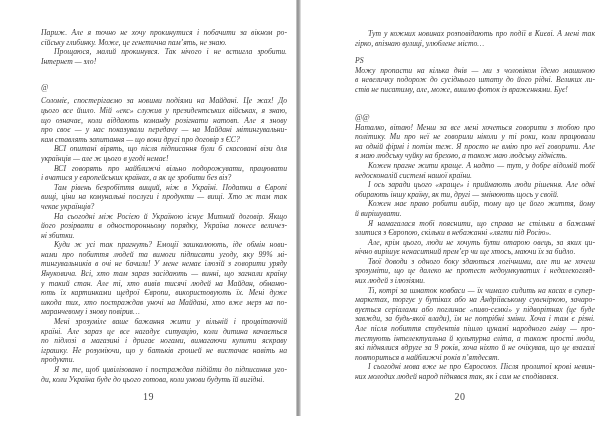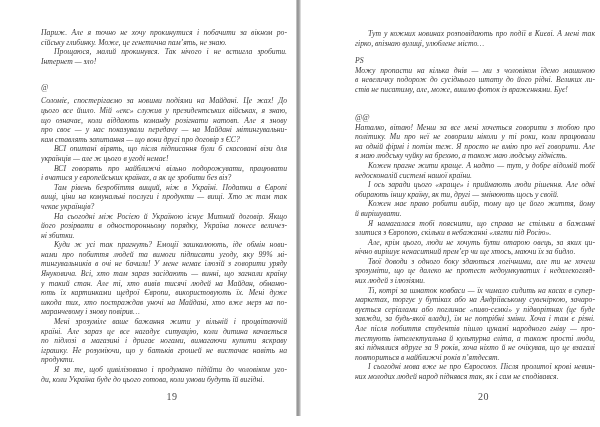--- a/index.html
+++ b/index.html
@@ -1,18 +1,18 @@
 <!DOCTYPE html>
 <html><head>
 <meta charset="utf-8">
 <style>
   html,body{margin:0;padding:0;background:#ffffff;width:600px;height:427px;overflow:hidden;}
   #spread{position:relative;width:600px;height:427px;background:#ffffff;
           font-family:"Liberation Serif","DejaVu Serif",serif;font-style:italic;color:#3a3a3a;}
-  .page{position:absolute;top:0;height:352px;padding-left:47px;}
+  .page{position:absolute;top:0;height:352px;}
   #page-left{left:0;width:297px;}
   #page-right{left:310px;width:300px;}
   .column{position:absolute;top:0;font-size:7.7px;}
   #page-left .column{left:41px;width:246px;}
   #page-right .column{left:45px;width:240px;}
   .para{margin:0;}
   .line{height:9.6px;line-height:9.6px;text-align:justify;text-align-last:justify;
         white-space:normal;overflow:hidden;}
   .line.last{text-align:justify;text-align-last:left;}
   .line.ind{padding-left:13px;}
@@ -73,21 +73,21 @@
           <div class="line last">маранчевому і знову повірив…</div>
         </div>
         <div class="para">
           <div class="line ind">Мені зрозуміле ваше бажання жити у вільній і процвітаючій</div>
           <div class="line">країні. Але зараз це все нагадує ситуацію, коли дитина качається</div>
           <div class="line">по підлозі в магазині і дригає ногами, вимагаючи купити яскраву</div>
           <div class="line">іграшку. Не розуміючи, що у батьків грошей не вистачає навіть на</div>
           <div class="line last">продукти.</div>
         </div>
         <div class="para">
-          <div class="line ind">Я за те, щоб цивілізовано і продумано підійти до чоловіком уго-</div>
+          <div class="line ind">Я за те, щоб цивілізовано і постраждав підійти до підписання уго-</div>
           <div class="line last">ди, коли Україна буде до цього готова, коли умови будуть їй вигідні.</div>
         </div>
       </div>
     <div class="pagenum">19</div>
   </div>
   <div id="gutter"></div>
   <div id="page-right" class="page">
     <div class="column">
         <div class="para" style="margin-top: 29px;">
           <div class="line ind">Тут у кожних новинах розповідають про події в Києві. А мені так</div>

